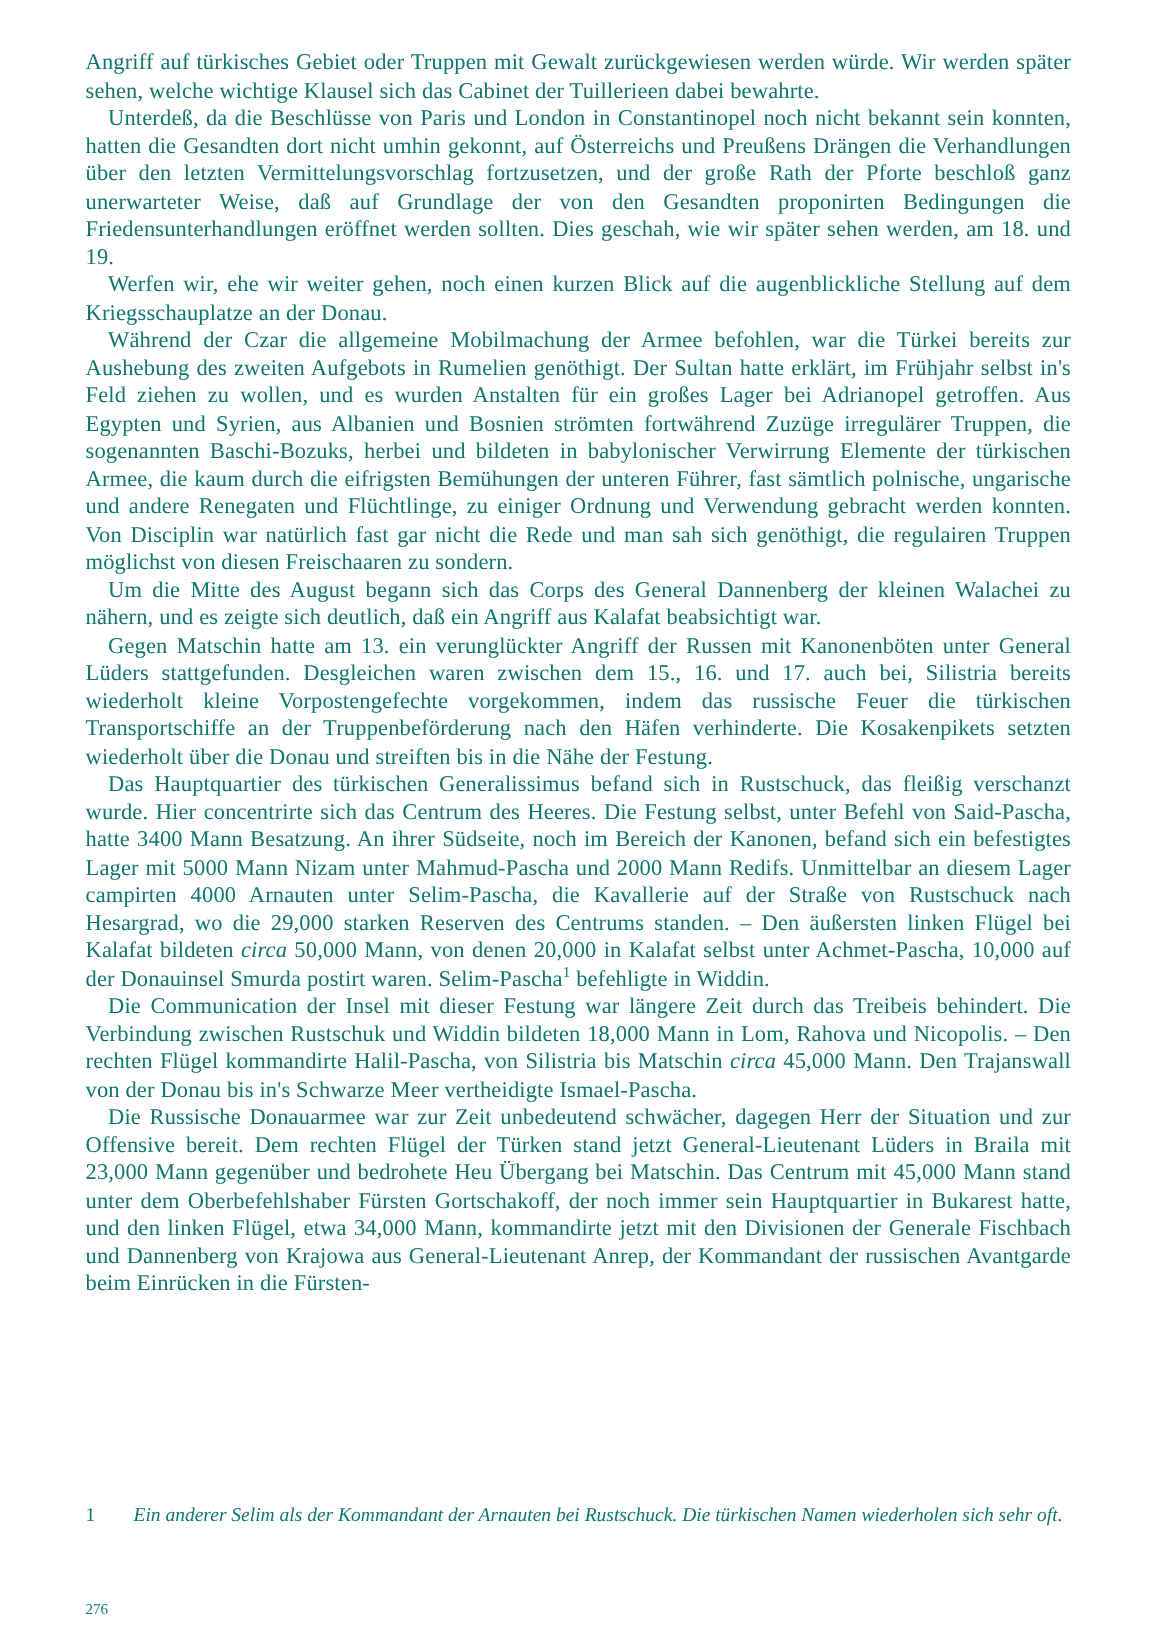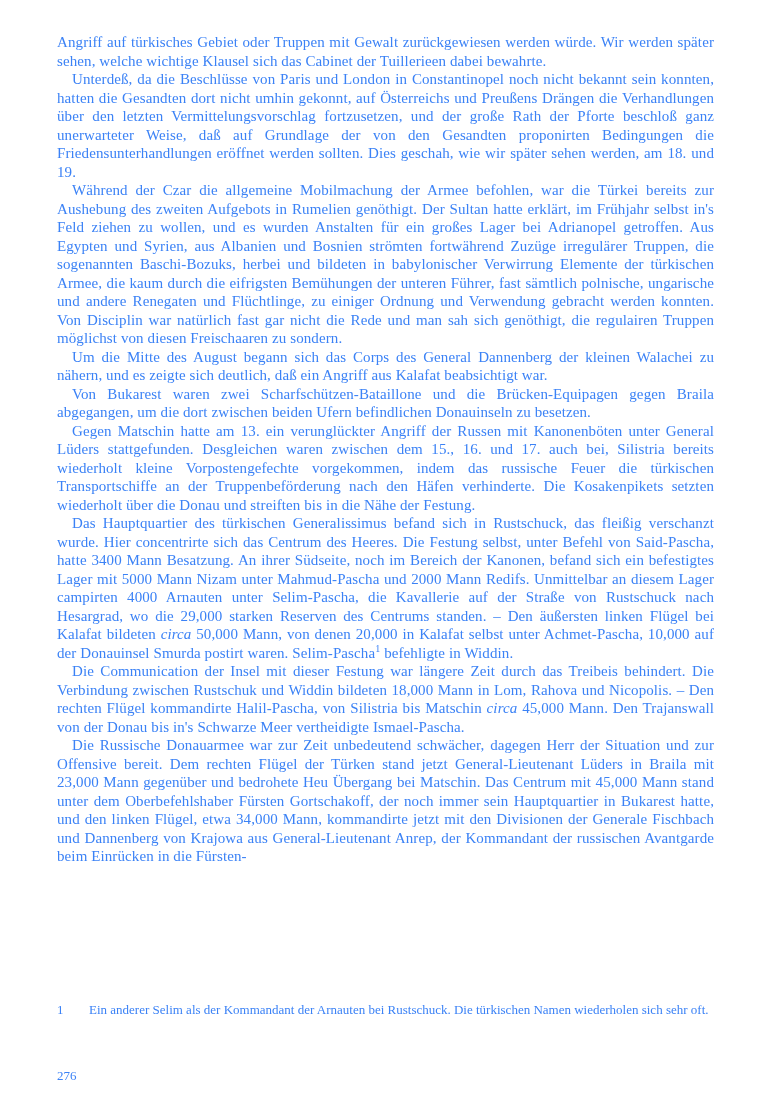--- a/index.html
+++ b/index.html
@@ -5,21 +5,21 @@
   html, body {
     margin: 0;
     padding: 0;
     background: #ffffff;
   }
   #page {
     position: relative;
     width: 770px;
     height: 1100px;
     background: #ffffff;
-    color: #3b82f6;
+    color: #0f766e;
     font-family: "Liberation Serif", "DejaVu Serif", serif;
     overflow: hidden;
   }
   #text-block {
     position: absolute;
     left: 57px;
     top: 33px;
     width: 657px;
   }
   .para {
@@ -48,38 +48,39 @@
     font-size: 13px;
     line-height: 18px;
   }
   .fn-marker {
     width: 32px;
     flex: 0 0 32px;
   }
   .fn-text {
     flex: 1 1 auto;
     text-align: justify;
+    font-style: italic;
   }
   #page-number {
     position: absolute;
     left: 57px;
     top: 1068px;
-    font-size: 13px;
+    font-size: 10px;
   }
 </style>
 </head>
 <body>
 
 <div id="page">
   <div id="text-block">
       <p class="para">Angriff auf türkisches Gebiet oder Truppen mit Gewalt zurückgewiesen werden würde. Wir werden später sehen, welche wichtige Klausel sich das Cabinet der Tuillerieen dabei bewahrte.</p>
       <p class="para indent">Unterdeß, da die Beschlüsse von Paris und London in Constantinopel noch nicht bekannt sein konnten, hatten die Gesandten dort nicht umhin gekonnt, auf Österreichs und Preußens Drängen die Verhandlungen über den letzten Vermittelungsvorschlag fortzusetzen, und der große Rath der Pforte beschloß ganz unerwarteter Weise, daß auf Grundlage der von den Gesandten proponirten Bedingungen die Friedensunterhandlungen eröffnet werden sollten. Dies geschah, wie wir später sehen werden, am 18. und 19.</p>
+      <p class="para indent">Werfen wir, ehe wir weiter gehen, noch einen kurzen Blick auf die augenblickliche Stellung auf dem Kriegsschauplatze an der Donau.</p>
       <p class="para indent">Während der Czar die allgemeine Mobilmachung der Armee befohlen, war die Türkei bereits zur Aushebung des zweiten Aufgebots in Rumelien genöthigt. Der Sultan hatte erklärt, im Frühjahr selbst in's Feld ziehen zu wollen, und es wurden Anstalten für ein großes Lager bei Adrianopel getroffen. Aus Egypten und Syrien, aus Albanien und Bosnien strömten fortwährend Zuzüge irregulärer Truppen, die sogenannten Baschi-Bozuks, herbei und bildeten in babylonischer Verwirrung Elemente der türkischen Armee, die kaum durch die eifrigsten Bemühungen der unteren Führer, fast sämtlich polnische, ungarische und andere Renegaten und Flüchtlinge, zu einiger Ordnung und Verwendung gebracht werden konnten. Von Disciplin war natürlich fast gar nicht die Rede und man sah sich genöthigt, die regulairen Truppen möglichst von diesen Freischaaren zu sondern.</p>
       <p class="para indent">Um die Mitte des August begann sich das Corps des General Dannenberg der kleinen Walachei zu nähern, und es zeigte sich deutlich, daß ein Angriff aus Kalafat beabsichtigt war.</p>
-      <p class="para indent">Von Bukarest waren zwei Scharfschützen-Bataillone und die Brücken-Equipagen gegen Braila abgegangen, um die dort zwischen beiden Ufern befindlichen Donauinseln zu besetzen.</p>
       <p class="para indent">Gegen Matschin hatte am 13. ein verunglückter Angriff der Russen mit Kanonenböten unter General Lüders stattgefunden. Desgleichen waren zwischen dem 15., 16. und 17. auch bei, Silistria bereits wiederholt kleine Vorpostengefechte vorgekommen, indem das russische Feuer die türkischen Transportschiffe an der Truppenbeförderung nach den Häfen verhinderte. Die Kosakenpikets setzten wiederholt über die Donau und streiften bis in die Nähe der Festung.</p>
       <p class="para indent">Das Hauptquartier des türkischen Generalissimus befand sich in Rustschuck, das fleißig verschanzt wurde. Hier concentrirte sich das Centrum des Heeres. Die Festung selbst, unter Befehl von Said-Pascha, hatte 3400 Mann Besatzung. An ihrer Südseite, noch im Bereich der Kanonen, befand sich ein befestigtes Lager mit 5000 Mann Nizam unter Mahmud-Pascha und 2000 Mann Redifs. Unmittelbar an diesem Lager campirten 4000 Arnauten unter Selim-Pascha, die Kavallerie auf der Straße von Rustschuck nach Hesargrad, wo die 29,000 starken Reserven des Centrums standen. – Den äußersten linken Flügel bei Kalafat bildeten <i>circa</i> 50,000 Mann, von denen 20,000 in Kalafat selbst unter Achmet-Pascha, 10,000 auf der Donauinsel Smurda postirt waren. Selim-Pascha<sup>1</sup> befehligte in Widdin.</p>
       <p class="para indent">Die Communication der Insel mit dieser Festung war längere Zeit durch das Treibeis behindert. Die Verbindung zwischen Rustschuk und Widdin bildeten 18,000 Mann in Lom, Rahova und Nicopolis. – Den rechten Flügel kommandirte Halil-Pascha, von Silistria bis Matschin <i>circa</i> 45,000 Mann. Den Trajanswall von der Donau bis in's Schwarze Meer vertheidigte Ismael-Pascha.</p>
       <p class="para indent">Die Russische Donauarmee war zur Zeit unbedeutend schwächer, dagegen Herr der Situation und zur Offensive bereit. Dem rechten Flügel der Türken stand jetzt General-Lieutenant Lüders in Braila mit 23,000 Mann gegenüber und bedrohete Heu Übergang bei Matschin. Das Centrum mit 45,000 Mann stand unter dem Oberbefehlshaber Fürsten Gortschakoff, der noch immer sein Hauptquartier in Bukarest hatte, und den linken Flügel, etwa 34,000 Mann, kommandirte jetzt mit den Divisionen der Generale Fischbach und Dannenberg von Krajowa aus General-Lieutenant Anrep, der Kommandant der russischen Avantgarde beim Einrücken in die Fürsten-</p>
     </div>
   <div id="footnote">
     <span class="fn-marker">1</span>
     <span class="fn-text">Ein anderer Selim als der Kommandant der Arnauten bei Rustschuck. Die türkischen Namen wiederholen sich sehr oft.</span>
   </div>
   <div id="page-number">276</div>

